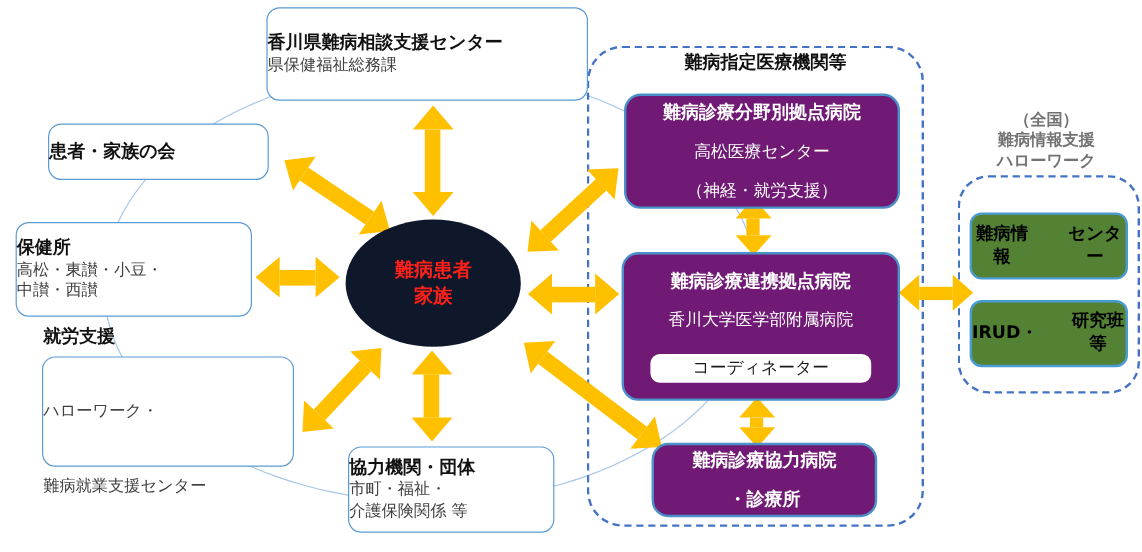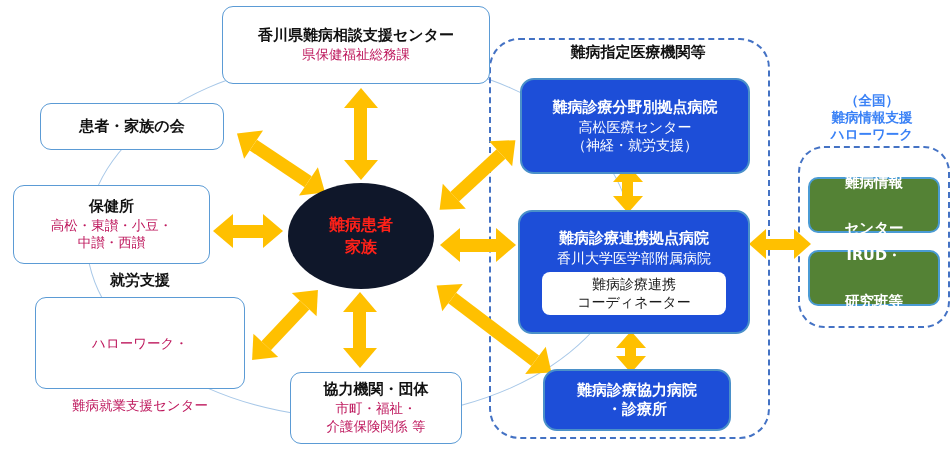--- a/index.html
+++ b/index.html
@@ -13,46 +13,46 @@
     border:1.5px solid #A8C8E8;border-radius:50%;z-index:0;
   }
   
   .dframe{position:absolute;border:2px dashed #4472C4;z-index:1;background:transparent;}
   #dframe1{left:489px;top:38px;width:277px;height:397px;border-radius:30px;}
   #dframe2{left:798px;top:146px;width:148px;height:178px;border-radius:26px;}
   .frame-label{
     position:absolute;z-index:5;background:#fff;text-align:center;line-height:1.25;
   }
   #dlabel1{left:543px;top:27px;width:190px;font-size:15px;font-weight:bold;color:#111;margin-top:16px;}
-  #dlabel2{left:800px;top:92px;width:144px;font-size:13.5px;font-weight:600;color:#3b82f6;}
+  #dlabel2{left:800px;top:92px;width:144px;font-size:13.5px;font-weight:600;color:#737373;}
   
   .wbox{
     position:absolute;background:#fff;border:1.7px solid #5B9BD5;border-radius:11px;
-    display:flex;flex-direction:column;justify-content:center;align-items:center;
+    display:flex;flex-direction:column;justify-content:center;align-items:flex-start;
     text-align:center;z-index:4;line-height:1.32;color:#222;
   }
   .wbox .t{font-weight:bold;font-size:15px;color:#111;}
-  .wbox .s{font-size:13.5px;color:#be185d;}
+  .wbox .s{font-size:13.5px;color:#404040;}
   
   .bbox{
-    position:absolute;background:#1d4ed8;border:2px solid #4A90C9;border-radius:14px;
+    position:absolute;background:#701a75;border:2px solid #4A90C9;border-radius:14px;
     display:flex;flex-direction:column;justify-content:center;align-items:center;
-    text-align:center;z-index:4;color:#fff;line-height:1.3;
+    text-align:center;z-index:4;color:#fff;line-height:1.3;gap:14px;
   }
   .bbox .t{font-weight:bold;font-size:15px;}
   .bbox .s{font-size:14px;}
   .innerwhite{
     background:#fff;color:#1a1a1a;border-radius:8px;width:184px;padding:3px 0;
     margin-top:5px;font-size:14px;line-height:1.3;
   }
   
   .gbox{
     position:absolute;background:#548235;border:2px solid #4A9BD4;border-radius:10px;
-    display:flex;flex-direction:column;justify-content:center;align-items:center;
-    text-align:center;z-index:4;color:#ffffff;font-size:14.5px;font-weight:600;line-height:1.3;gap:27px;
+    display:flex;justify-content:center;align-items:center;
+    text-align:center;z-index:4;color:#000000;font-size:14.5px;font-weight:600;line-height:1.3;gap:27px;
   }
   
   #center-ellipse{
     position:absolute;left:288px;top:183px;width:146px;height:106px;border-radius:50%;
     background:#0f172a;display:flex;flex-direction:column;justify-content:center;align-items:center;
     z-index:3;color:#FF2119;font-weight:bold;font-size:16px;line-height:1.35;text-align:center;
   }
   
   .arr{position:absolute;height:34px;display:flex;align-items:center;z-index:2;}
   .arr::before{content:"";width:0;height:0;border-top:17px solid transparent;
@@ -151,21 +151,20 @@
   <div class="bbox" style="left:520px;top:78px;width:226px;height:92px;">
     <div class="t">難病診療分野別拠点病院</div>
     <div class="s">高松医療センター</div>
     <div class="s">（神経・就労支援）</div>
   </div>
 
   <div class="bbox" style="left:518px;top:210px;width:228px;height:120px;">
     <div class="t">難病診療連携拠点病院</div>
     <div class="s">香川大学医学部附属病院</div>
     <div class="innerwhite">
-      <div>難病診療連携</div>
       <div>コーディネーター</div>
     </div>
   </div>
 
   <div class="bbox" style="left:543px;top:369px;width:184px;height:58px;">
     <div class="t">難病診療協力病院</div>
     <div class="t">・診療所</div>
   </div>
 
   <div class="gbox" style="left:808px;top:177px;width:128px;height:52px;">

